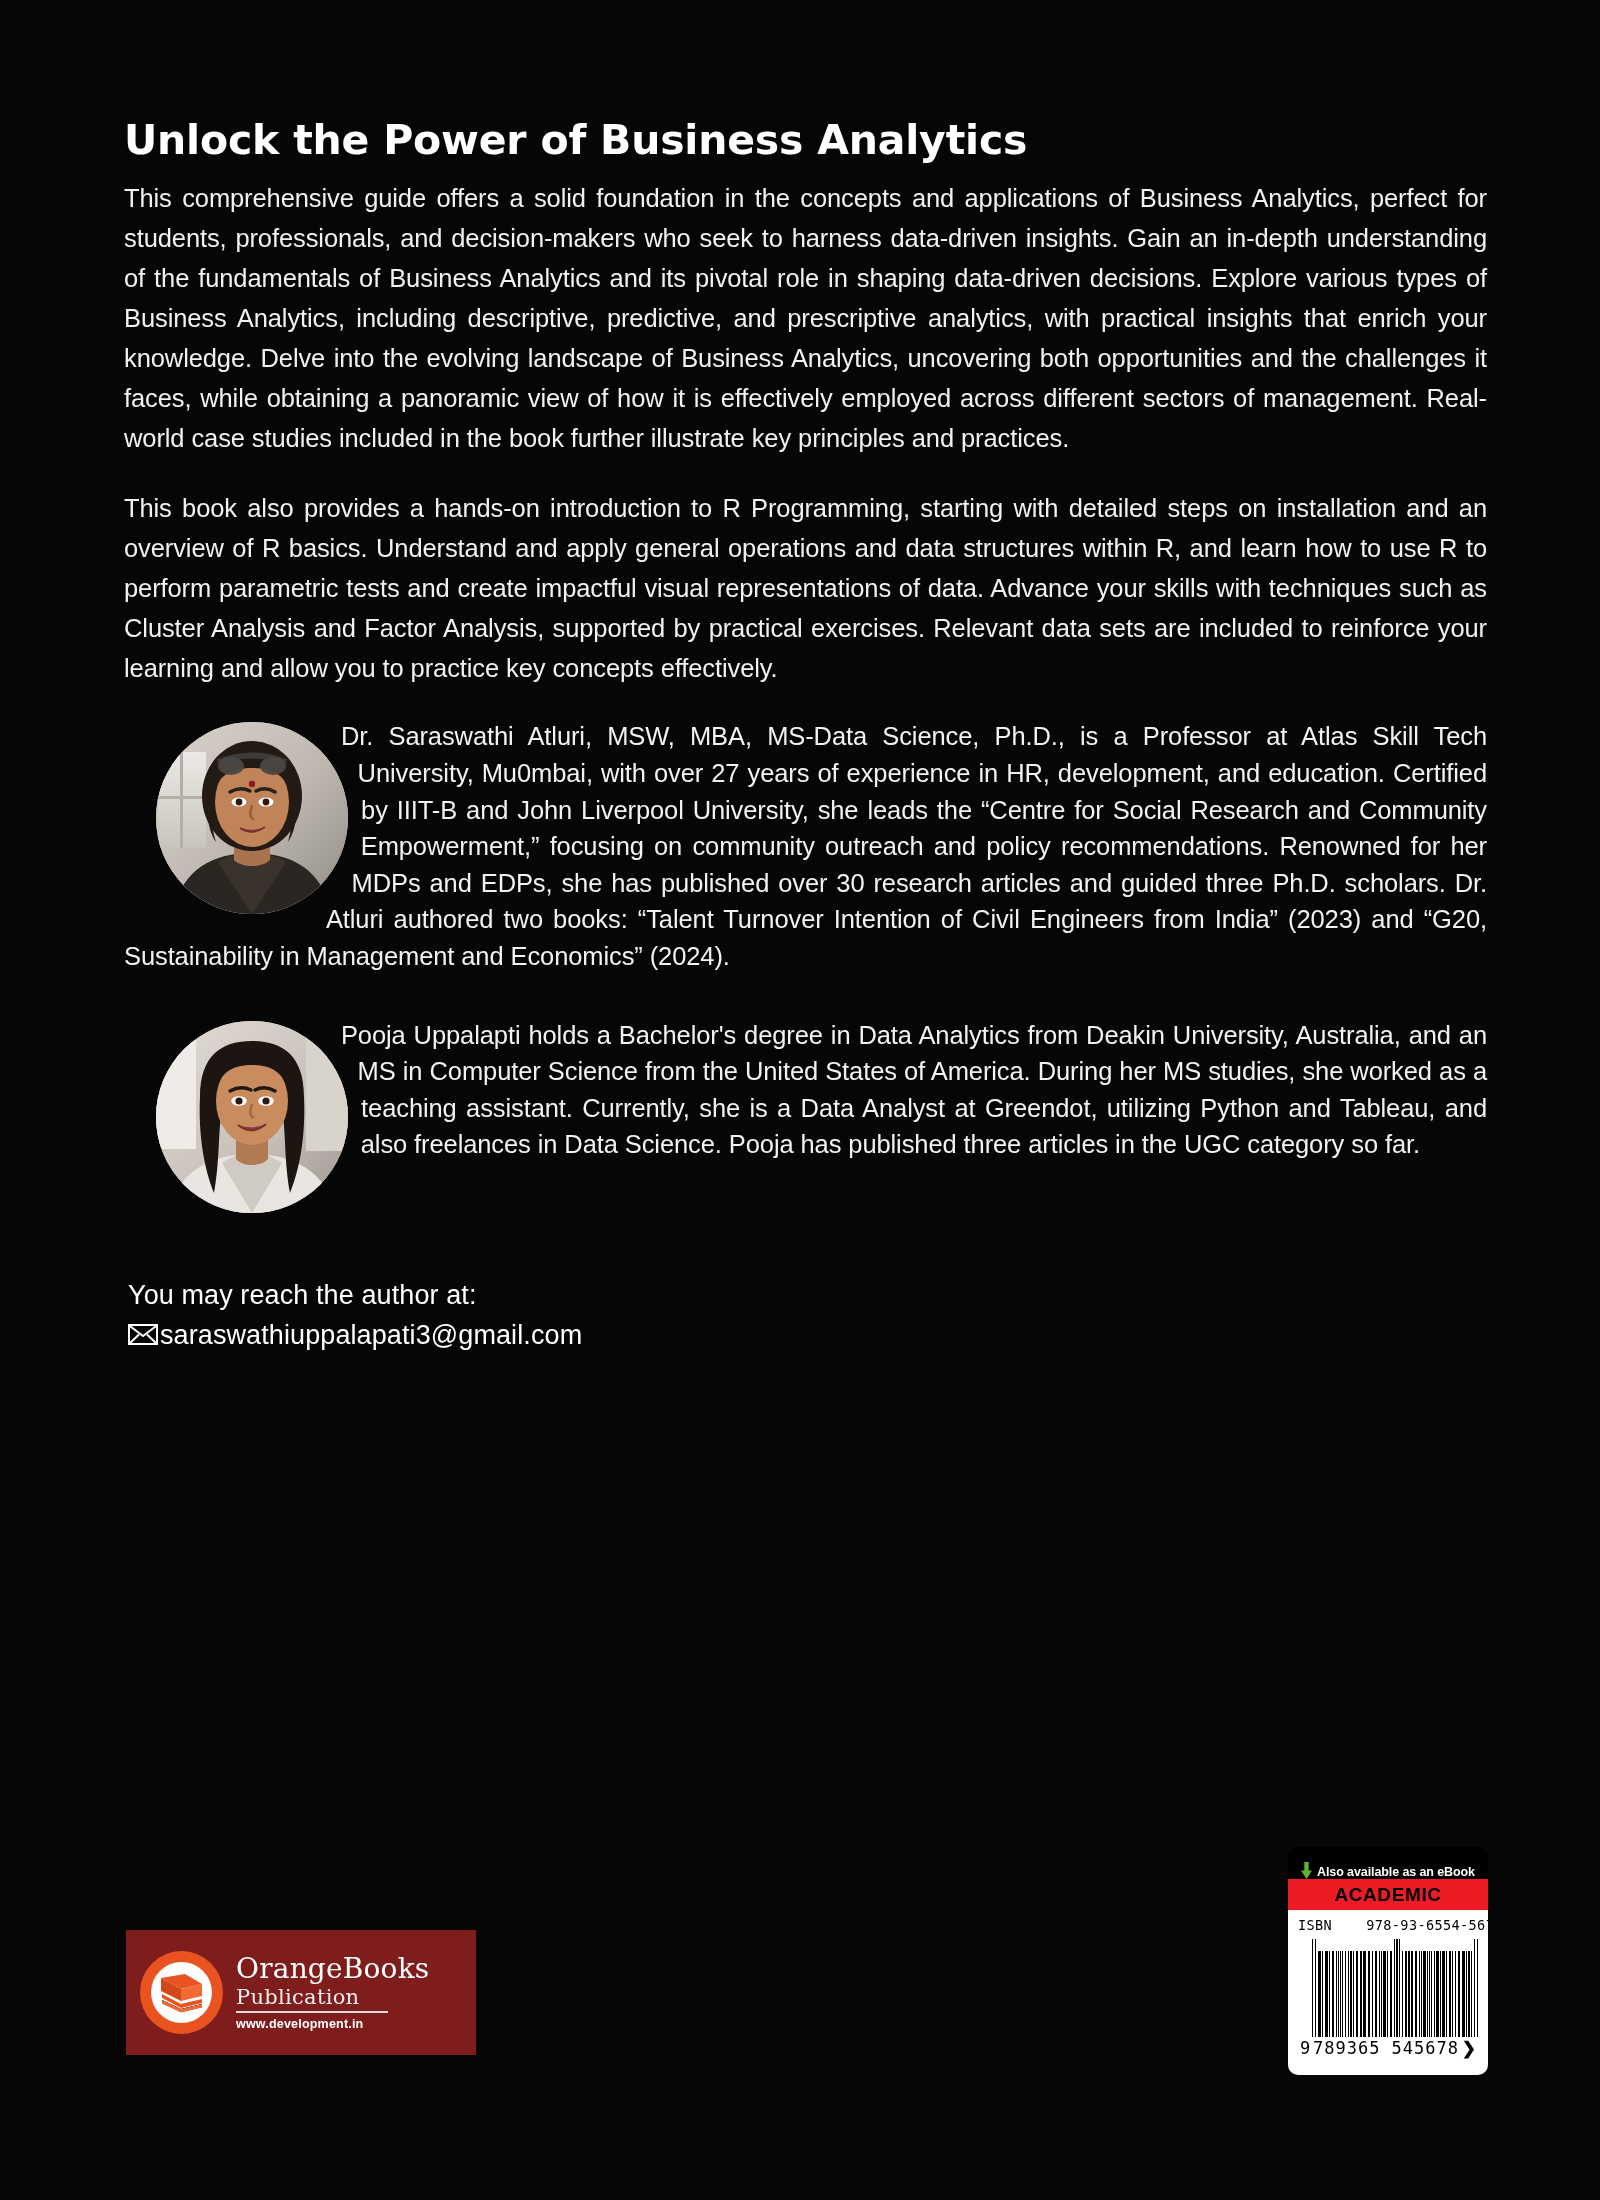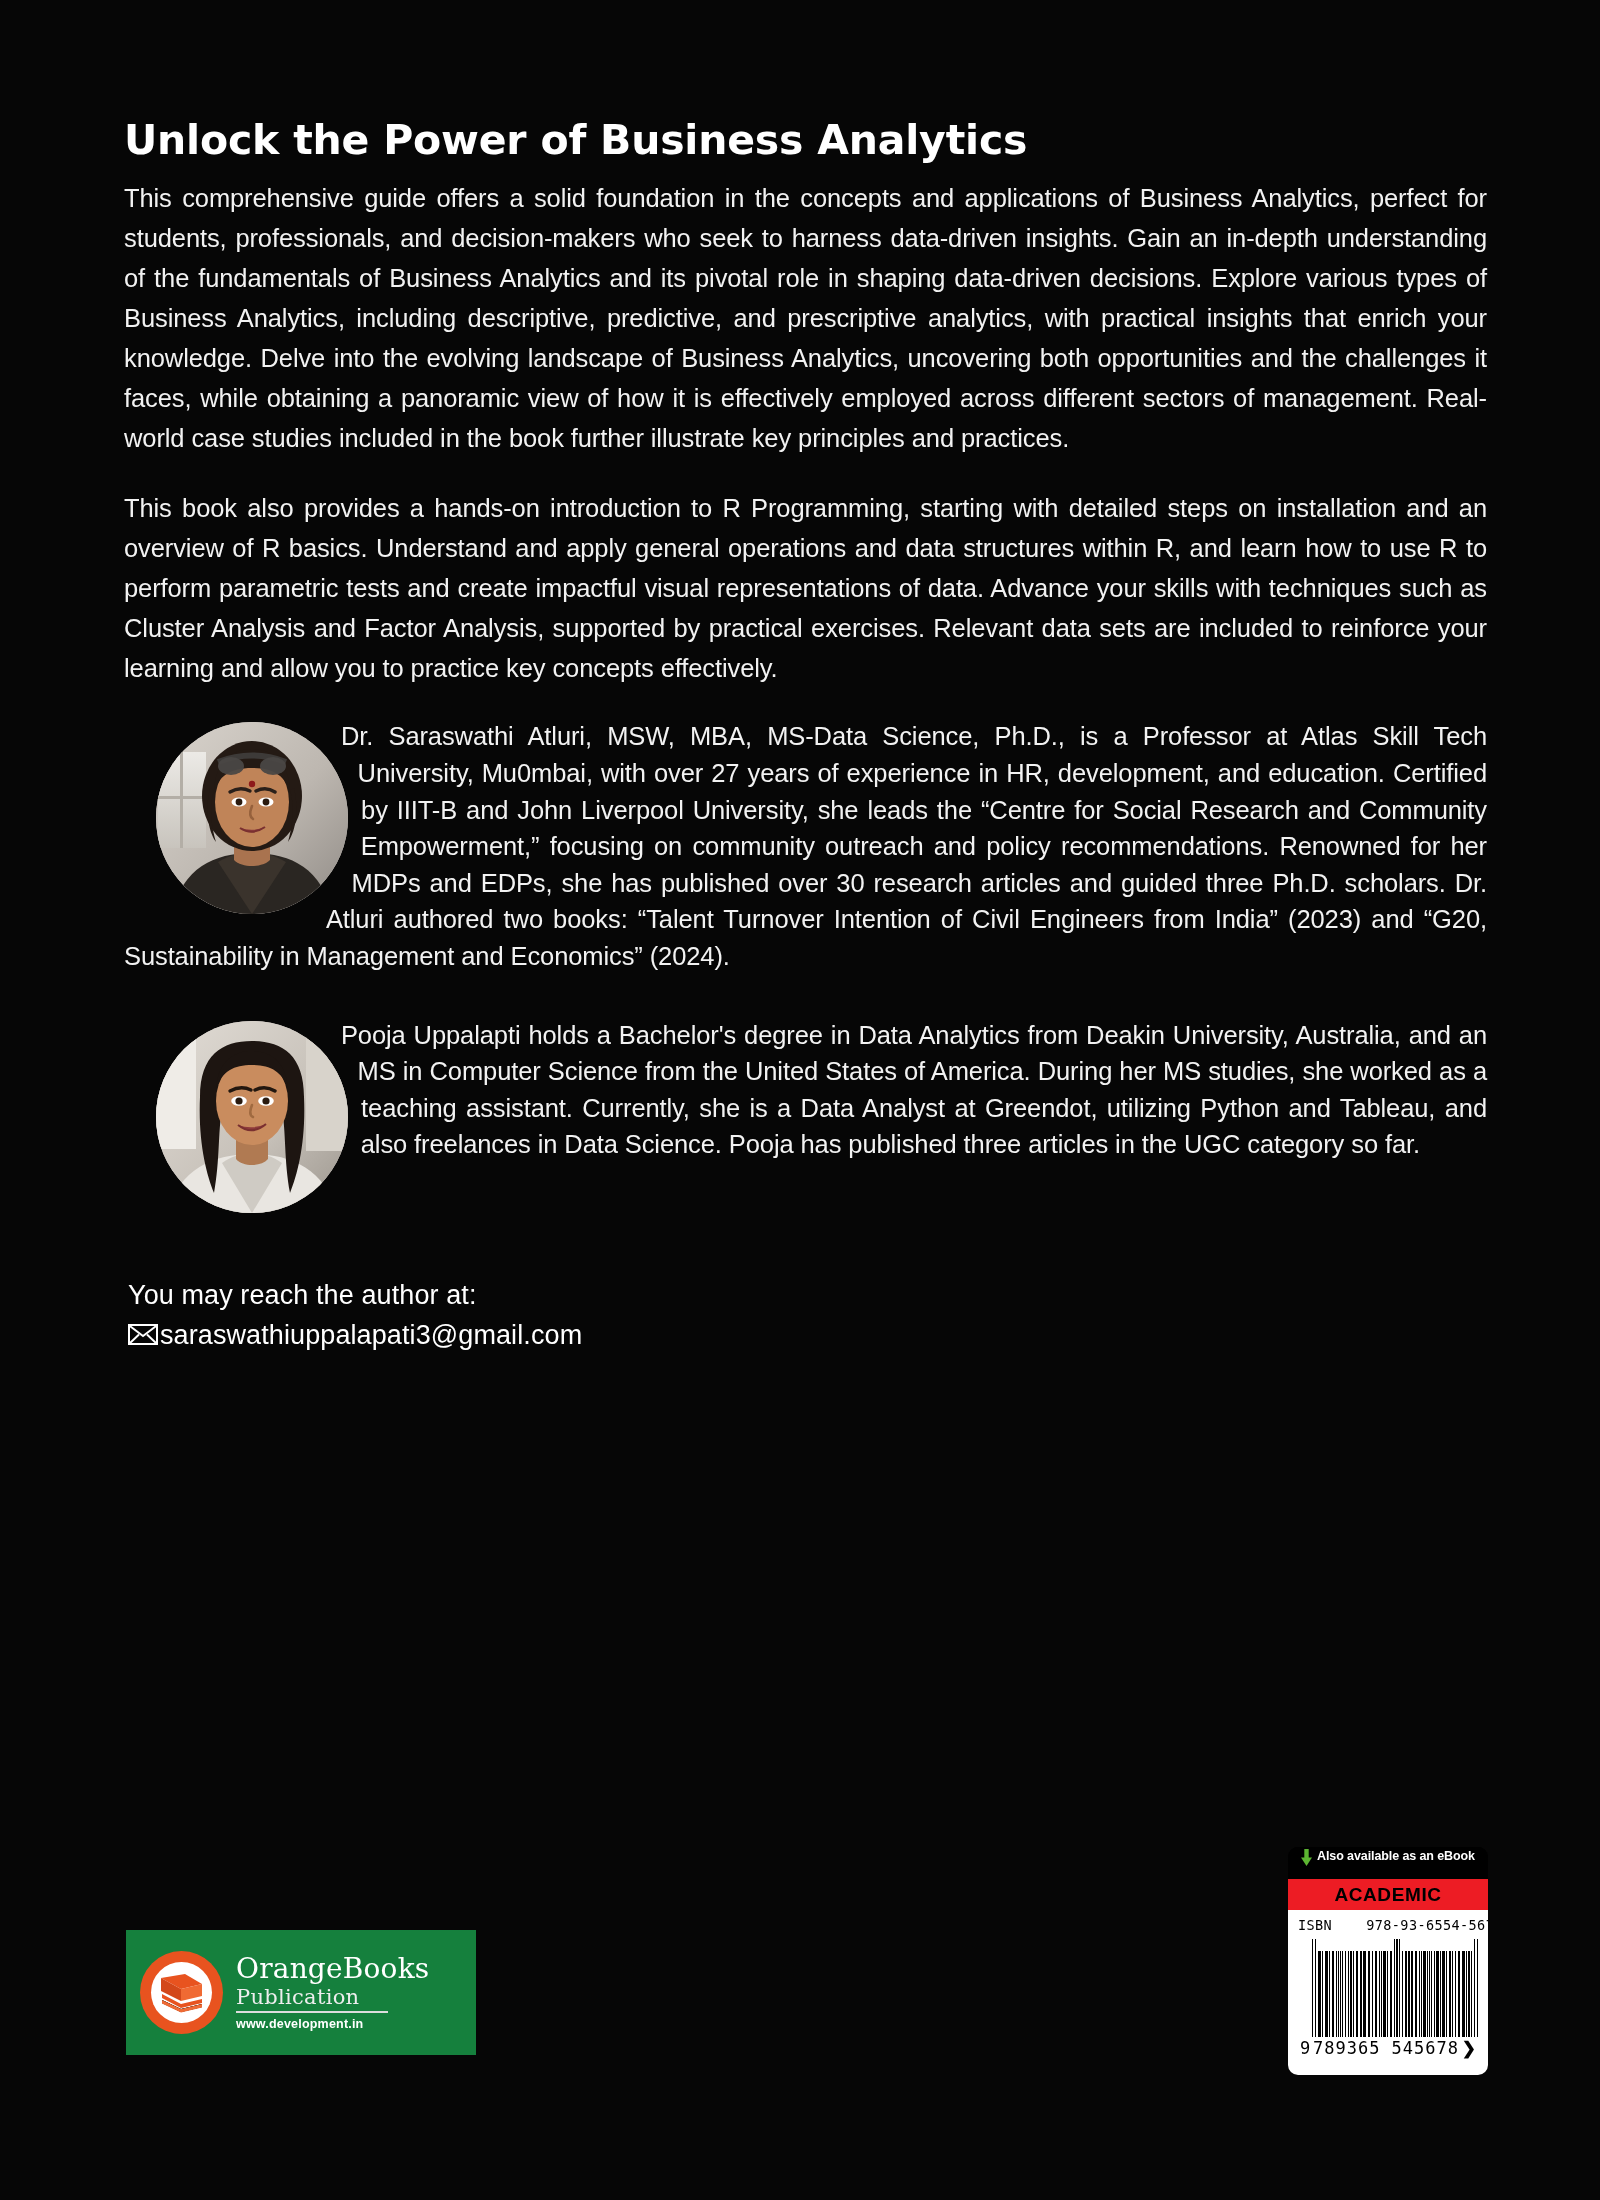--- a/index.html
+++ b/index.html
@@ -113,21 +113,21 @@
     flex: 0 0 auto;
   }
 
   
   .publisher {
     position: absolute;
     left: 126px;
     top: 1930px;
     width: 350px;
     height: 125px;
-    background: #15803d;
+    background: #7f1d1d;
     display: flex;
     align-items: center;
     padding: 0 14px;
     box-sizing: border-box;
   }
   .pub-mark {
     width: 83px;
     height: 83px;
     border-radius: 50%;
     background: #e8531f;
@@ -183,21 +183,21 @@
     top: 1847px;
     width: 200px;
     height: 228px;
     background: #000000;
     border-radius: 10px;
     overflow: hidden;
   }
   .ebook-row {
     height: 30px;
     display: flex;
-    align-items: flex-start;
+    align-items: flex-end;
     justify-content: center;
     gap: 5px;
     background: #000;
     padding-top: 2px;
   }
   .ebook-arrow { width: 11px; height: 17px; flex: 0 0 auto; }
   .ebook-text {
     font-family: "Liberation Sans", sans-serif;
     font-size: 12.5px;
     font-weight: bold;

